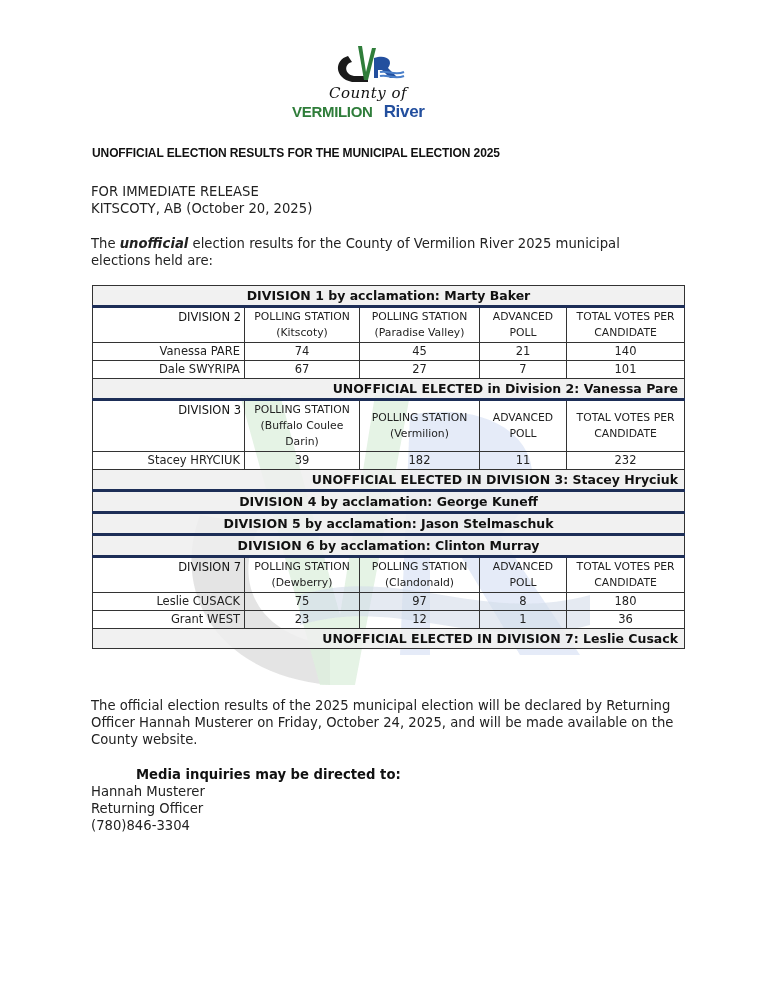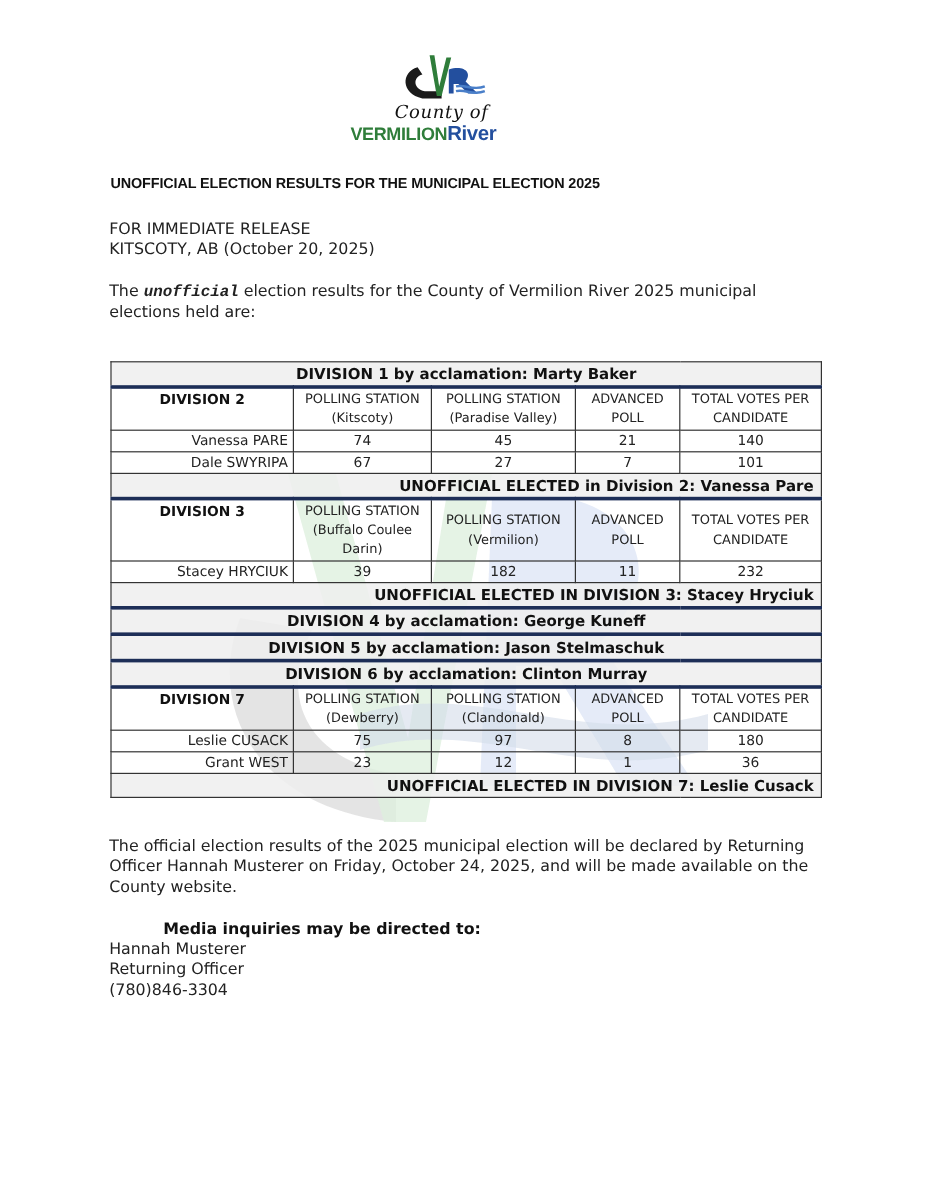--- a/index.html
+++ b/index.html
@@ -6,45 +6,45 @@
   body { width: 775px; height: 1003px; position: relative; overflow: hidden;
          font-family: "DejaVu Sans", "Liberation Sans", sans-serif; color: #1a1a1a; }
 
   .logo { position: absolute; left: 290px; top: 42px; width: 150px; height: 80px; }
   .logo .mark { position: absolute; left: 38px; top: 0; width: 80px; height: 46px; }
   .logo .county { position: absolute; left: 8px; top: 42px; width: 140px; text-align: center;
                   font-family: "DejaVu Serif", serif; font-style: italic; font-size: 15px; color: #111; letter-spacing: 0.5px; }
   .logo .vr { position: absolute; left: 2px; top: 60px; width: 150px; white-space: nowrap;
               font-family: "Liberation Sans", sans-serif; font-weight: bold; font-size: 15px; letter-spacing: -0.3px; }
   .logo .vr .v { color: #2f7d3a; }
-  .logo .vr .r { color: #234f9e; font-size: 17px; }
+  .logo .vr .r { color: #234f9e; font-size: 17px; padding-left: 11px; }
 
   .title { position: absolute; left: 92px; top: 146px; font-family: "Liberation Sans", sans-serif;
            font-weight: bold; font-size: 12px; letter-spacing: -0.1px; color: #111; white-space: nowrap; }
 
   .p { position: absolute; left: 91px; font-size: 13.2px; line-height: 17px; color: #222; }
   .release { top: 183px; }
   .intro { top: 235px; width: 590px; }
-  .intro b i, .intro .em { font-weight: bold; font-style: italic; font-family: Liberation Mono, monospace; }
+  .intro b i, .intro .em { font-weight: bold; font-style: italic; }
   .closing { top: 697px; width: 600px; }
   .contact { top: 766px; }
   .contact .head { font-weight: bold; color: #111; margin-left: 45px; }
 
   
   .wm { position: absolute; left: 180px; top: 395px; width: 420px; height: 300px; opacity: 0.9; z-index: 0; }
 
-  table.results { position: absolute; left: 92px; top: 301px; width: 592px; border-collapse: collapse;
+  table.results { position: absolute; left: 92px; top: 285px; width: 592px; border-collapse: collapse;
                   font-size: 11px; z-index: 1; table-layout: fixed; }
   table.results td { border: 1px solid #333; padding: 0 3px; height: 17px; text-align: center;
                      color: #222; background: transparent; line-height: 17px; }
   table.results tr.banner td { background: rgba(238,238,238,0.85); font-weight: bold; font-size: 12.5px;
                      color: #111; border-bottom: 3px solid #1d2e57; height: 19px; line-height: 19px; }
   table.results tr.elected td { text-align: right; padding-right: 6px; }
   table.results tr.hdr td { line-height: 16px; padding-top: 1px; padding-bottom: 1px; font-size: 10.8px; }
-  table.results tr.hdr td.div { text-align: center; font-weight: bold; font-size: 11.5px; vertical-align: top; color: #111; }
+  table.results tr.hdr td.div { text-align: right; font-weight: normal; font-size: 11.5px; vertical-align: top; color: #111; }
   table.results td.name { text-align: right; padding-right: 4px; font-size: 11.5px; }
   table.results td.num { font-size: 11.5px; }
 </style>
 </head>
 <body>
 
 <div class="logo">
   <svg class="mark" viewBox="0 0 80 46">
     <path d="M20 14 C6 18 6 36 24 40 L40 40 L40 34 L26 34 C16 32 16 22 24 20 Z" fill="#1a1a1a"></path>
     <path d="M30 4 L36 38 L40 38 L48 6 L44 6 L38 30 L34 4 Z" fill="#2f7d3a"></path>

